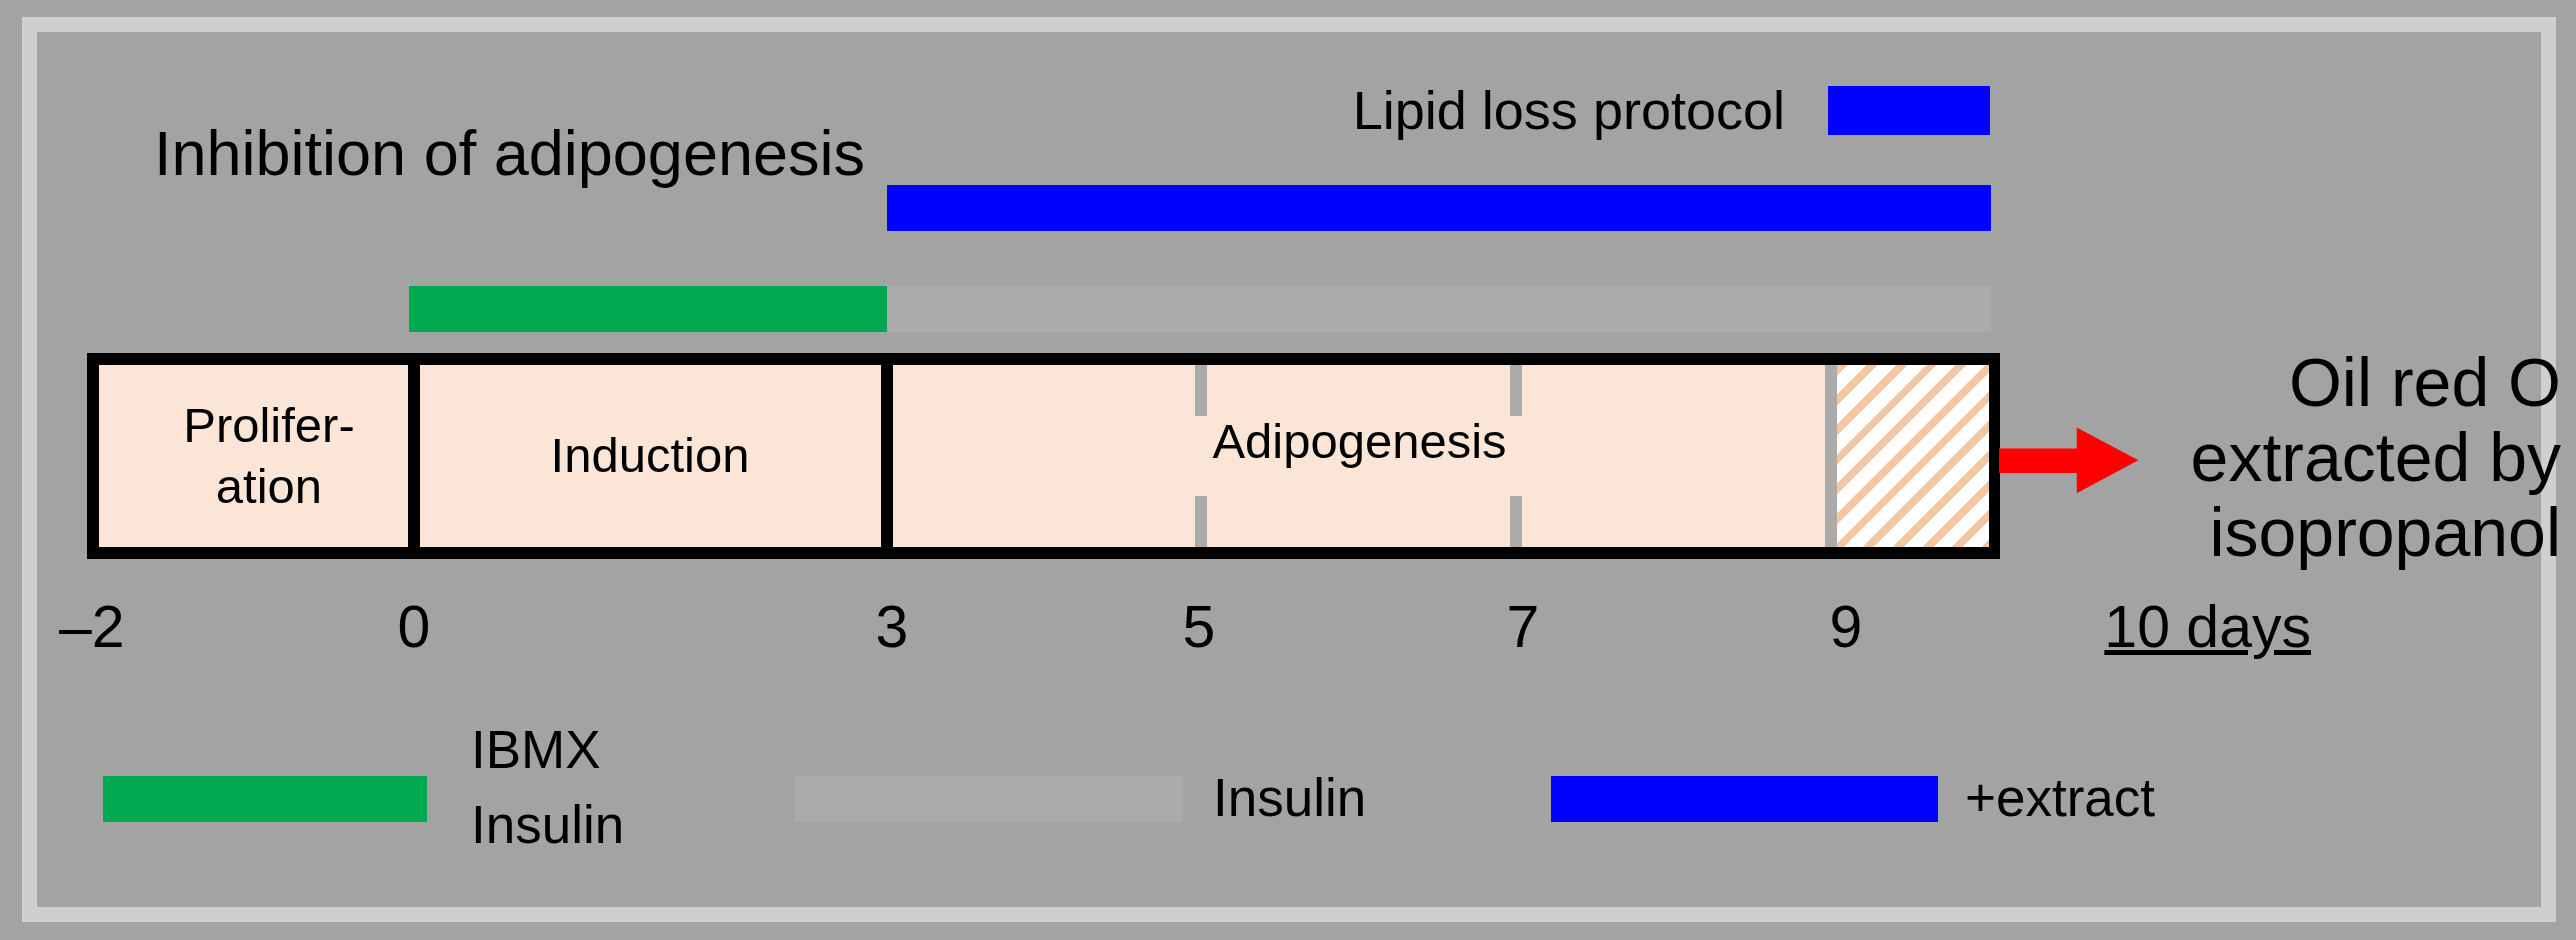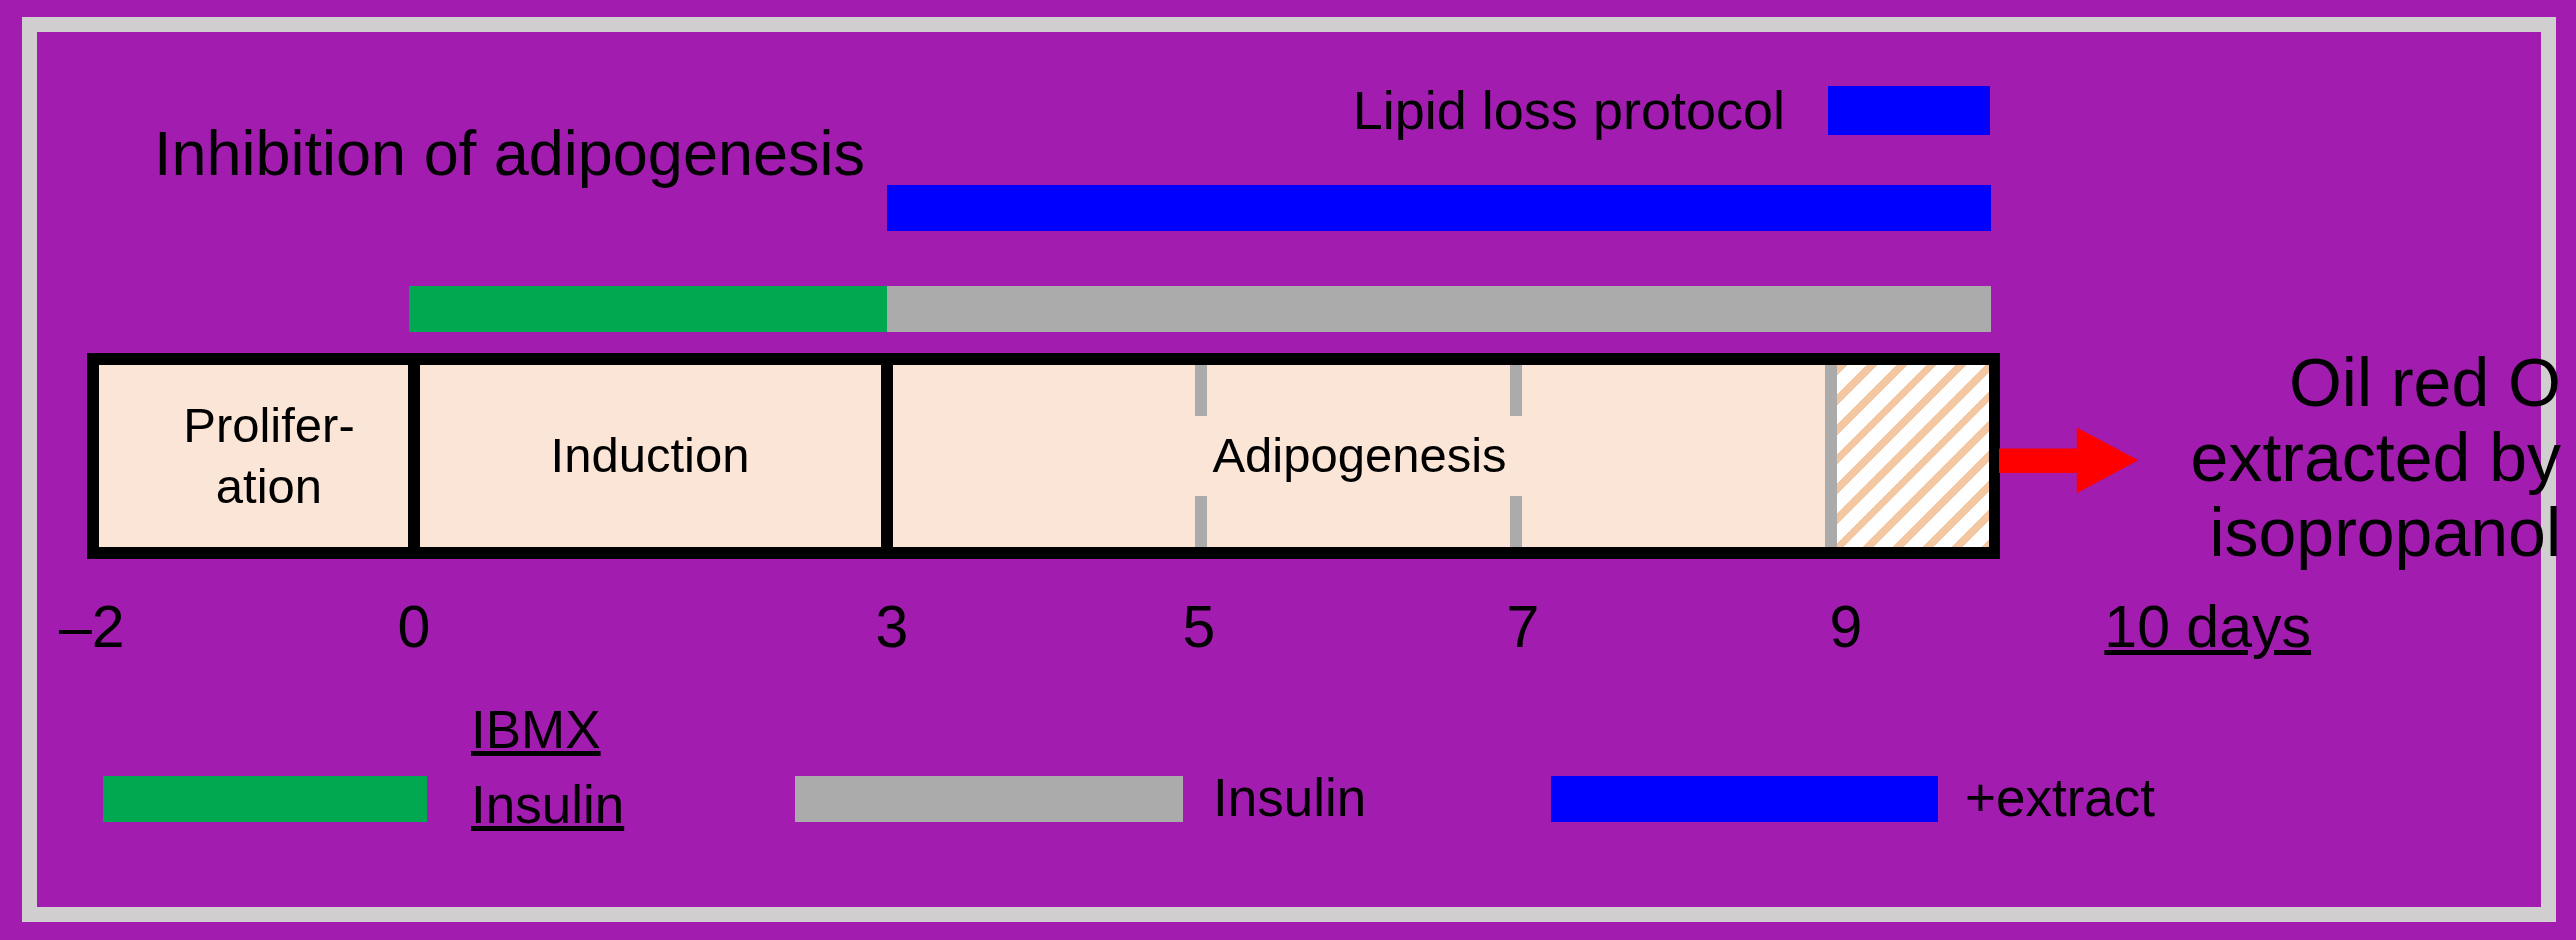--- a/index.html
+++ b/index.html
@@ -1,17 +1,17 @@
 <!DOCTYPE html>
 <html style="font-size:13.6px"><head>
 <meta charset="utf-8">
 <style>
   html,body{margin:0;padding:0;background:#ffffff;}
   #canvas{
-    position:relative;width:2576px;height:941px;background:#a21caf;overflow:hidden;
+    position:relative;width:2576px;height:941px;background:#a3a3a3;overflow:hidden;
     font-family:"Liberation Sans", sans-serif;color:#000;
   }
   .abs{position:absolute;}
   
   .frame{left:22px;top:17px;width:2534px;height:905px;border:15.3px solid #d0cece;box-sizing:border-box;}
   
   .bar{height:46px;}
   .bar-blue{background:#0000ff;}
   .bar-green{background:#00a84f;}
   .bar-gray{background:#ababab;}
@@ -29,34 +29,34 @@
   .divider{top:365px;width:12px;height:182px;}
   .div-black{background:#000;}
   .div-gray{background:#ababab;}
   .div-dashed{background:linear-gradient(to bottom,#ababab 0%,#ababab 28%,rgba(0,0,0,0) 28%,rgba(0,0,0,0) 72%,#ababab 72%,#ababab 100%);}
   .d0{left:408px;} .d3{left:881px;} .d5{left:1195px;} .d7{left:1510px;} .d9{left:1825px;}
   .hatch{left:1837px;top:365px;width:152px;height:182px;background-color:#fff;
     background-image:repeating-linear-gradient(135deg,#f3c7a2 0px,#f3c7a2 7.6px,rgba(0,0,0,0) 7.6px,rgba(0,0,0,0) 21px);}
   .phase-label{font-size:49px;line-height:61px;text-align:center;}
   .lab-prolif{left:142px;top:395px;width:254px;}
   .lab-induction{left:438px;top:431px;width:424px;line-height:49px;}
-  .lab-adipo{left:1105px;top:431px;width:509px;line-height:49px;}
+  .lab-adipo{left:1105px;top:417px;width:509px;line-height:49px;}
   
   .day{top:595px;width:170px;text-align:center;font-size:59px;line-height:64px;}
   .day-end{width:356px;text-align:right;text-decoration:underline;}
   
   .arrow-svg{left:1996px;top:424px;width:153px;height:76px;}
   .oil-label{left:2163px;top:345px;width:398px;font-size:68px;line-height:75px;text-align:right;}
   
   .lg-bar{top:776px;height:46px;}
   .lg-green{left:103px;width:324px;background:#00a84f;}
   .lg-gray{left:795px;width:388px;background:#ababab;}
   .lg-blue{left:1551px;width:387px;background:#0000ff;}
   .lg-text{font-size:53px;line-height:53px;}
-  .lg-green-label{left:471px;top:692px;line-height:75px;text-decoration:underline;}
+  .lg-green-label{left:471px;top:712px;line-height:75px;}
   .lg-gray-label{left:1213px;top:771px;}
   .lg-blue-label{left:1965px;top:771px;}
 </style>
 </head>
 <body>
 
 <div id="canvas">
 
   <div class="abs frame"></div>
 

